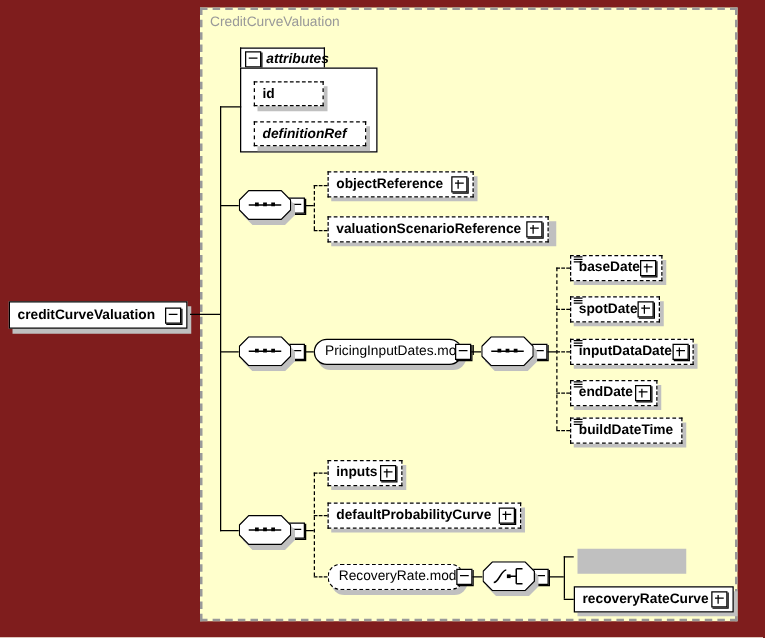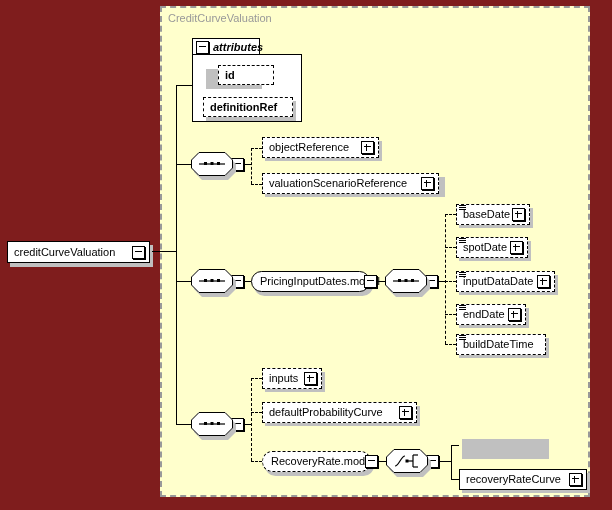--- a/index.html
+++ b/index.html
@@ -71,21 +71,21 @@
   .node.rounded-solid  { border: 1px solid #000000; border-radius: 11px; }
   .node.rounded-dashed { border: 1px dashed #000000; border-radius: 11px; }
   .node-shadow {
     position: absolute;
     background: #c0c0c0;
     z-index: 0;
   }
   .node-shadow.rounded { border-radius: 11px; }
   .node-label {
     font-size: 11px;
-    font-weight: normal;
+    font-weight: bold;
     color: #000000;
     line-height: 1;
   }
   .node-label.thin { font-weight: normal; }
   .node.attr-item  { height: 20px; }
   .node.attr-item .node-label { font-weight: bold; }
 
   
   .simple-marker {
     position: absolute;
@@ -192,26 +192,26 @@
 
   <div class="attr-tab" style="left:192px; top:38px; width:68px; height:17px;font-weight:bold;">
     <span class="toggle minus" style="margin-left:0;"></span>
     <span class="attr-tab-label">attributes</span>
   </div>
   <div class="attr-box" style="left:192px; top:54px; width:110px; height:68px;"></div>
 
   <div class="line h" style="left:176px; top:85px; width:17px;"></div>
 
   <div class="node-shadow" style="left:206px; top:69px; width:56px; height:20px;"></div>
-  <div class="node dashed attr-item" style="left:218px; top:65px; width:56px;">
+  <div class="node dashed attr-item" style="left:203px; top:65px; width:56px;">
     <span class="node-label">id</span>
   </div>
 
   <div class="node-shadow" style="left:206px; top:101px; width:90px; height:20px;"></div>
-  <div class="node dashed attr-item" style="left:203px; top:97px; width:90px;">
+  <div class="node dashed attr-item" style="left:203px; top:97px; width:90px;font-style:italic;">
     <span class="node-label">definitionRef</span>
   </div>
 
   <div class="line h" style="left:176px; top:164px; width:15px;"></div>
 
   <div class="compositor" style="left:191px; top:152px;">
     <div class="comp-shadow"></div>
     <div class="comp-shape"></div>
     <svg class="comp-border" width="42" height="24">
       <polygon points="8,0.5 34,0.5 41.5,8 41.5,16 34,23.5 8,23.5 0.5,16 0.5,8" fill="none" stroke="#000" stroke-width="1"></polygon>

